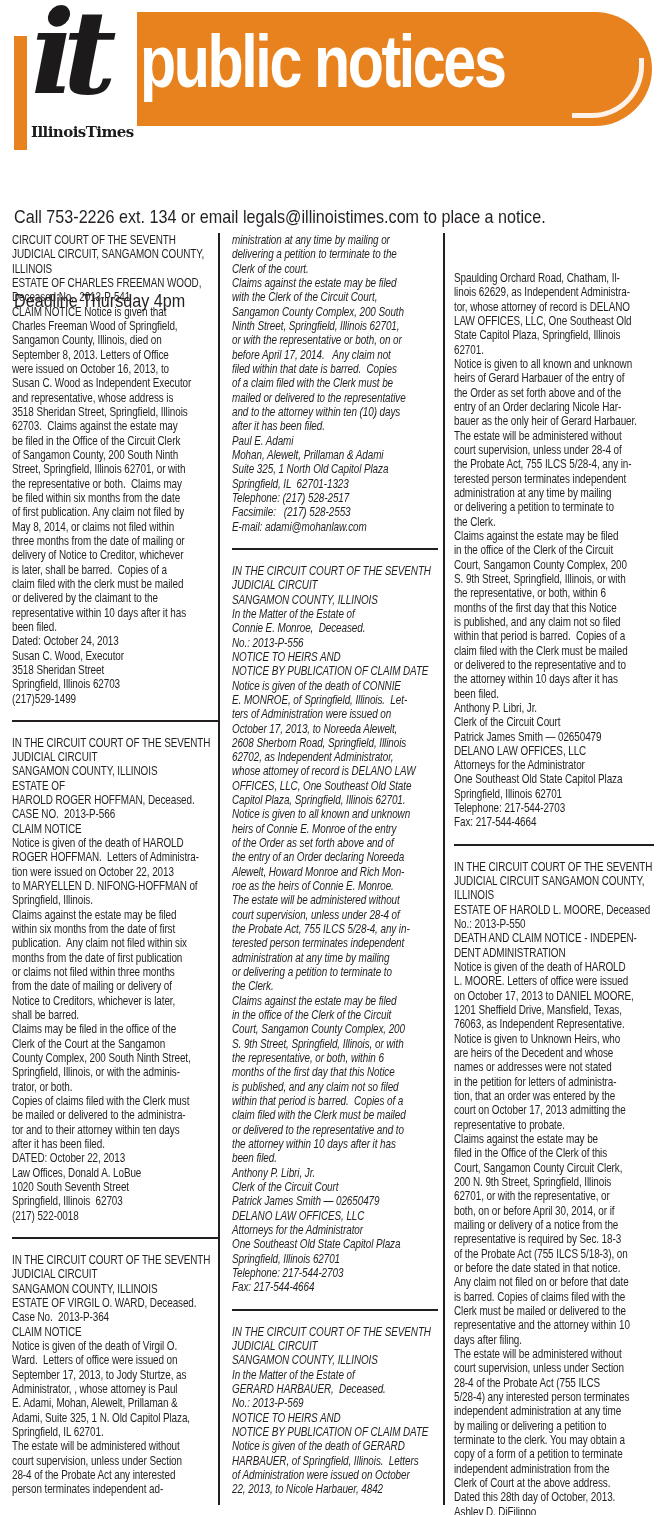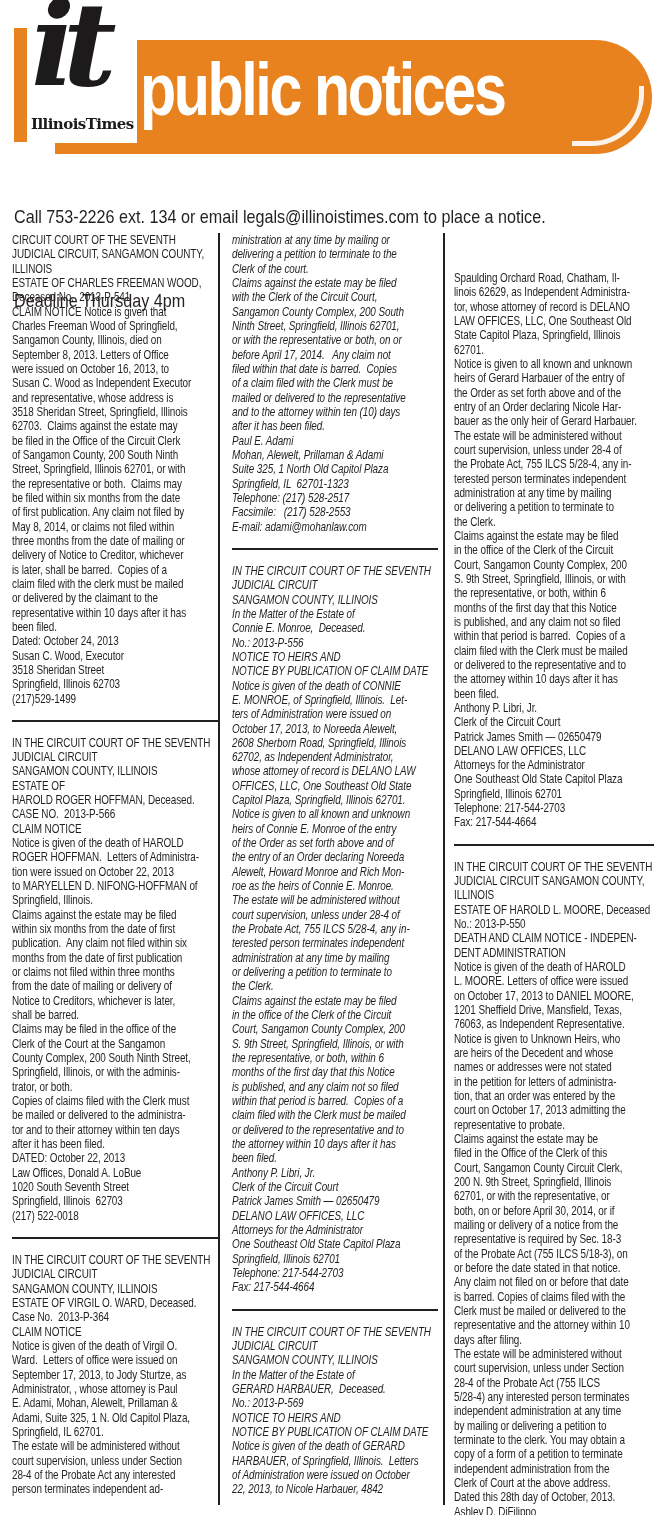--- a/index.html
+++ b/index.html
@@ -1,30 +1,30 @@
 <!DOCTYPE html>
 <html><head>
 <meta charset="utf-8">
 <style>
   * { margin:0; padding:0; box-sizing:border-box; }
   html,body { width:658px; height:1515px; background:#ffffff; overflow:hidden;
               font-family:"Liberation Sans", sans-serif; }
   .page { position:relative; width:658px; height:1515px; background:#fff; }
 
   
-  .banner { position:absolute; left:55px; top:40px; width:597px; height:114px;
+  .banner { position:absolute; left:55px; top:12px; width:597px; height:114px;
             background:#E8821E; border-radius:0 57px 57px 0; z-index:1; }
   .banner-arc { position:absolute; right:8px; bottom:8px; width:72px; height:60px;
                 border-right:5px solid #fff; border-bottom:5px solid #fff;
                 border-bottom-right-radius:52px; opacity:.9; }
   .banner-title { position:absolute; left:85px; top:-7px; height:114px; line-height:114px;
                   color:#ffffff; font-weight:700; font-size:74px; letter-spacing:-3px;
                   white-space:pre; transform:scaleX(0.80); transform-origin:0 50%; }
 
-  .logo { position:absolute; left:14px; top:0; width:123px; height:143px; z-index:2; }
+  .logo { position:absolute; left:14px; top:8px; width:123px; height:143px; z-index:2; }
   .logo-bar { position:absolute; left:0; top:28px; width:13px; height:114px; background:#E8821E; }
   .logo-card { position:absolute; left:13px; top:0; width:110px; height:143px; background:#ffffff; }
   .logo-it { position:absolute; left:4px; top:-14px; font-family:"DejaVu Serif", serif;
              font-style:italic; font-weight:700; font-size:116px; line-height:1;
              letter-spacing:-12px; color:#1c1a1b; }
   .logo-word { position:absolute; left:4px; bottom:10px; font-family:"DejaVu Serif", serif;
                font-weight:700; font-size:15.5px; letter-spacing:-0.6px; color:#1c1a1b;
                white-space:pre; transform:scaleX(0.97); transform-origin:0 0; }
 
   .tagline { position:absolute; left:14px; top:147px; color:#231f20; font-size:19px;

